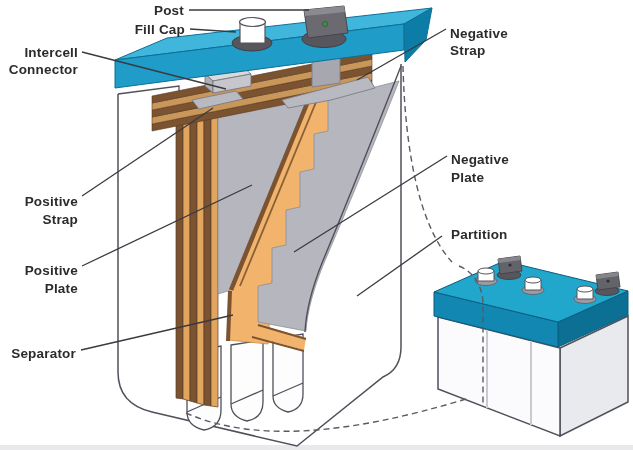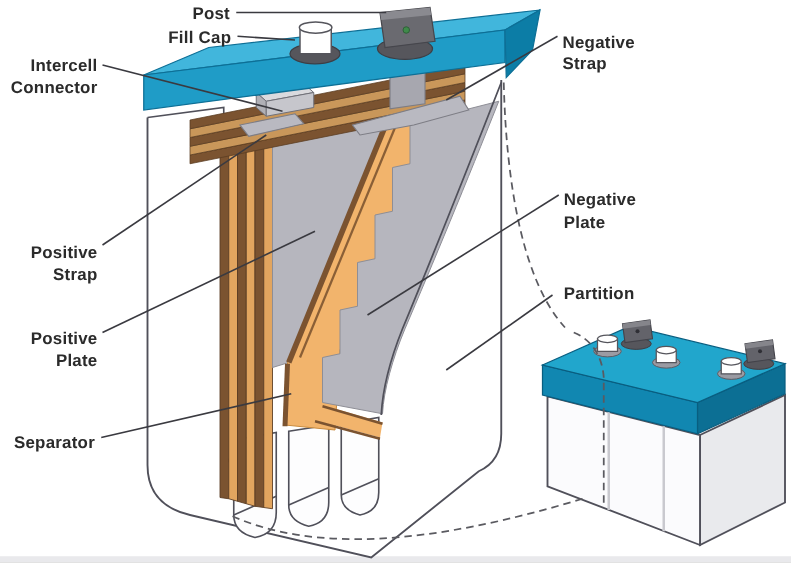--- a/index.html
+++ b/index.html
@@ -1,16 +1,16 @@
 <!DOCTYPE html>
 <html><head>
 <meta charset="utf-8">
 <style>
   html,body{margin:0;padding:0;background:#ffffff;}
-  .stage{position:relative;width:633px;height:450px;background:#737373;overflow:hidden;
+  .stage{position:relative;width:633px;height:450px;background:#4d7c0f;overflow:hidden;
          font-family:"Liberation Sans",sans-serif;}
   svg{display:block;}
   .lbl{font-family:"Liberation Sans",sans-serif;font-weight:700;font-size:13.5px;
        fill:#2b2b2b;letter-spacing:.2px;}
   .end{text-anchor:end;}
   .leader{stroke:#3a3a40;stroke-width:1.3;fill:none;}
   .dash{stroke:#5a5a60;stroke-width:1.4;fill:none;stroke-dasharray:6 4;}
   .oln{stroke:#50505a;stroke-width:1.5;}
   .thin{stroke:#8e8e96;stroke-width:.8;}
 </style>

